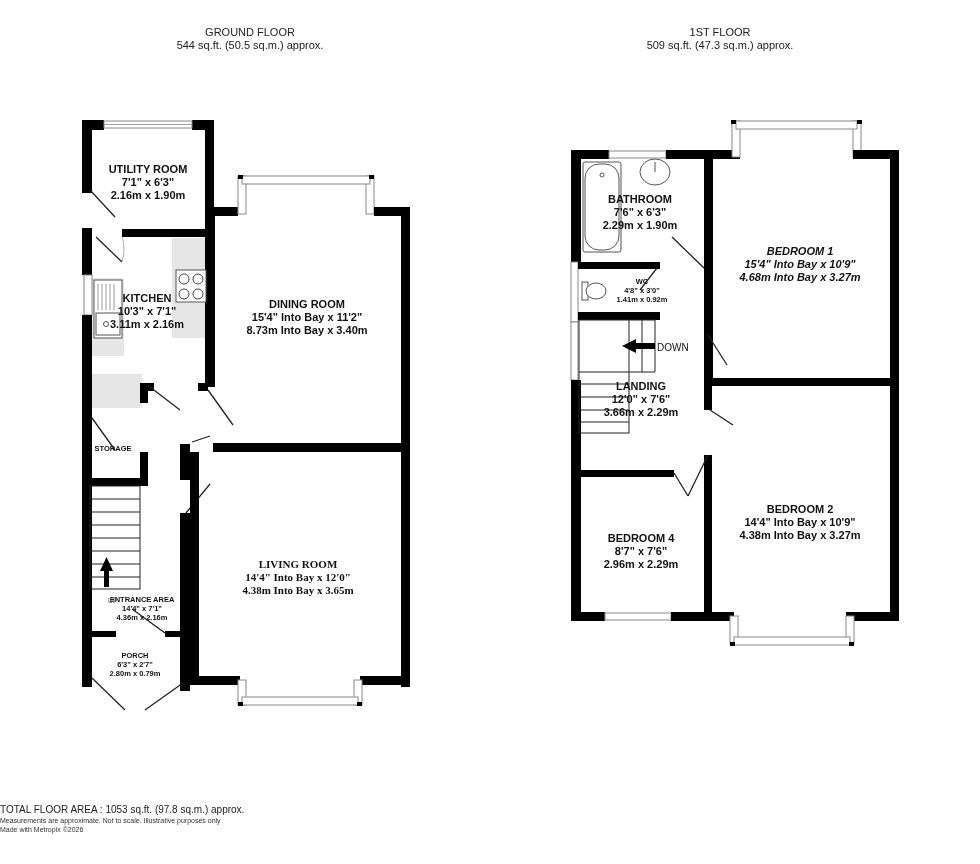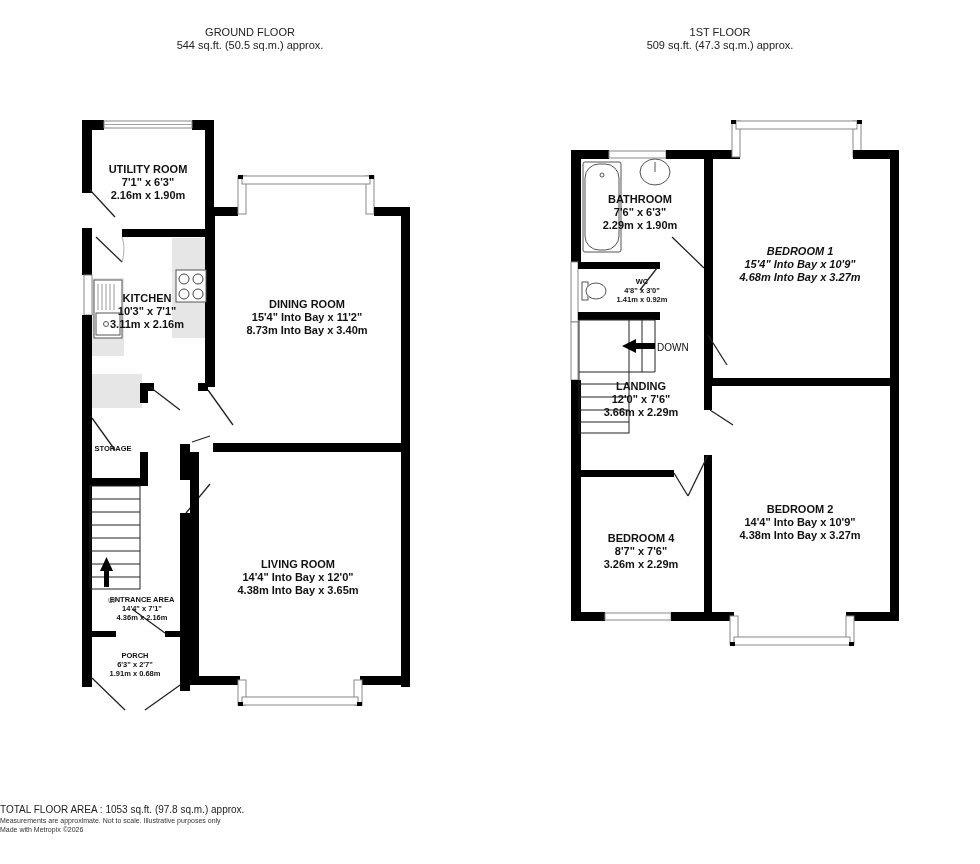--- a/index.html
+++ b/index.html
@@ -226,34 +226,34 @@
   <span class="n">3.11m  x 2.16m</span>
 </div>
 <div class="room-label lg" style="left:307px; top:298px;">
   <span class="n">DINING ROOM</span>
   <span class="n">15'4" Into Bay x 11'2"</span>
   <span class="n">8.73m Into Bay x 3.40m</span>
 </div>
 <div class="room-label xs" style="left:113px; top:444px;">
   <span class="n">STORAGE</span>
 </div>
-<div class="room-label lg" style="left:298px; top:558px;">
+<div class="room-label lg" style="left:298px; top:558px;font-family:Liberation Serif, serif;">
   <span class="n">LIVING ROOM</span>
   <span class="n">14'4" Into Bay x 12'0"</span>
   <span class="n">4.38m Into Bay x 3.65m</span>
 </div>
 <div class="room-label xs" style="left:142px; top:595px;">
   <span class="n">ENTRANCE AREA</span>
   <span class="n">14'4"  x 7'1"</span>
   <span class="n">4.36m  x 2.16m</span>
 </div>
 <div class="room-label xs" style="left:135px; top:651px;">
   <span class="n">PORCH</span>
   <span class="n">6'3"  x 2'7"</span>
-  <span class="n">1.91m  x 0.68m</span>
+  <span class="n">2.80m  x 0.79m</span>
 </div>
 <span class="plain" style="left:108px; top:597px; font-size:7px; color:#555;">UP</span>
 
 <div class="room-label lg" style="left:640px; top:193px;">
   <span class="n">BATHROOM</span>
   <span class="n">7'6"  x 6'3"</span>
   <span class="n">2.29m  x 1.90m</span>
 </div>
 <div class="room-label xs" style="left:618px; top:277px;margin-left:24px;">
   <span class="n">WC</span>
@@ -271,21 +271,21 @@
   <span class="n">3.66m  x 2.29m</span>
 </div>
 <div class="room-label lg" style="left:800px; top:503px;">
   <span class="n">BEDROOM 2</span>
   <span class="n">14'4" Into Bay x 10'9"</span>
   <span class="n">4.38m Into Bay x 3.27m</span>
 </div>
 <div class="room-label lg" style="left:641px; top:532px;">
   <span class="n">BEDROOM 4</span>
   <span class="n">8'7"  x 7'6"</span>
-  <span class="n">3.26m  x 2.29m</span>
+  <span class="n">2.96m  x 2.29m</span>
 </div>
 <span class="plain" style="left:657px; top:342px;">DOWN</span>
 
 <div class="footer">
   <span class="total">TOTAL FLOOR AREA : 1053 sq.ft. (97.8 sq.m.) approx.</span>
   <span class="note">Measurements are approximate.  Not to scale.  Illustrative purposes only</span>
   <span class="note">Made with Metropix ©2026</span>
 </div>
 
 </body></html>

